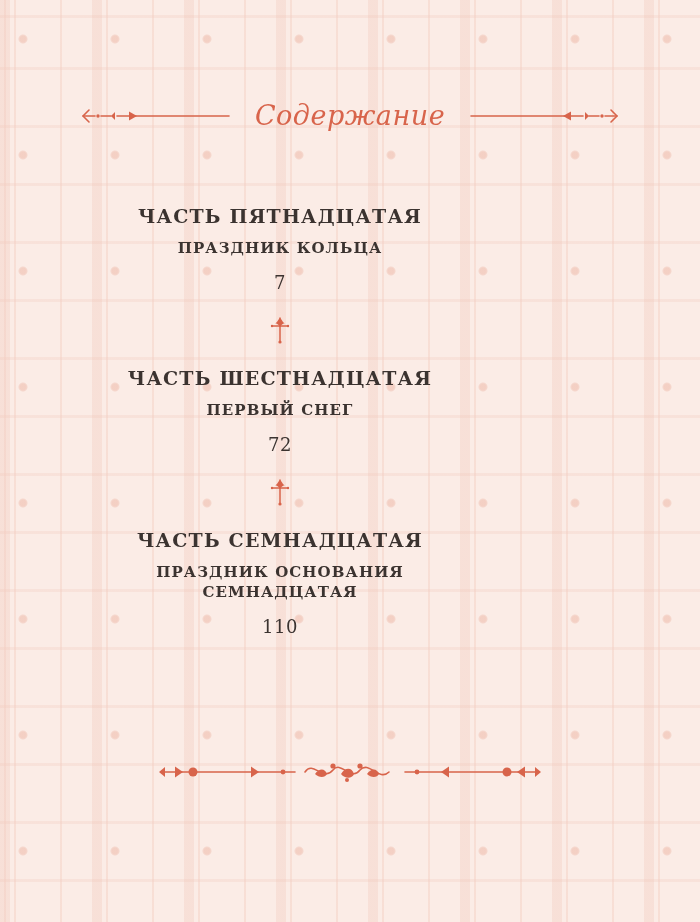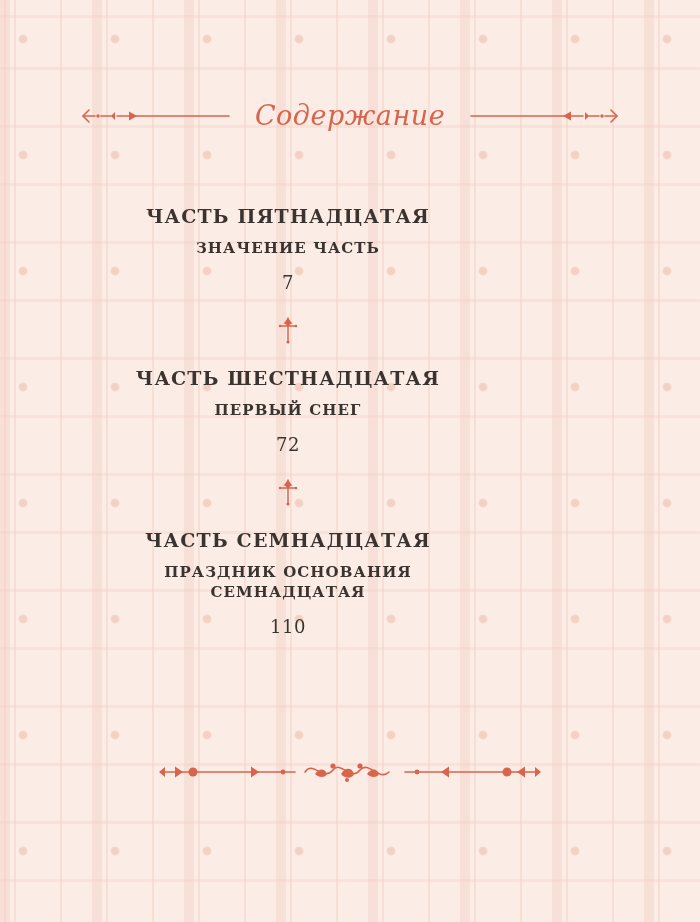--- a/index.html
+++ b/index.html
@@ -86,21 +86,20 @@
     white-space: nowrap;
   }
 
   
   .entries {
     position: absolute;
     top: 205px;
     left: 0;
     width: 560px;
     text-align: center;
-    padding-left: 8px;
   }
   .entry { margin-bottom: 0; }
   .entry-part {
     font-family: "DejaVu Serif", "Liberation Serif", serif;
     font-weight: bold;
     font-size: 19px;
     letter-spacing: 1.2px;
     color: #3b3330;
     line-height: 1.25;
   }
@@ -189,21 +188,21 @@
         <path d="M116 7 L120 11 L116 15" fill="currentColor" stroke="none"></path>
       </svg>
     </span>
 
   </div>
 
   <div class="entries">
 
     <div class="entry">
       <div class="entry-part">ЧАСТЬ ПЯТНАДЦАТАЯ</div>
-      <div class="entry-name">ЗНАЧЕНИЕ ЧАСТЬ</div>
+      <div class="entry-name">ПРАЗДНИК КОЛЬЦА</div>
       <div class="entry-page">7</div>
     </div>
 
     <div class="sep">
       <svg width="24" height="30" viewBox="0 0 24 30" fill="none" stroke="currentColor" stroke-width="1.5">
         <path d="M12 3 L12 27" stroke-linecap="round"></path>
         <path d="M4 11 L20 11" stroke-linecap="round"></path>
         <path d="M12 3 C9 6 9 8 7 8 C10 9 11 10 12 12 C13 10 14 9 17 8 C15 8 15 6 12 3 Z" fill="currentColor" stroke="none"></path>
         <circle cx="12" cy="27" r="1.6" fill="currentColor" stroke="none"></circle>
         <circle cx="4" cy="11" r="1.2" fill="currentColor" stroke="none"></circle>

